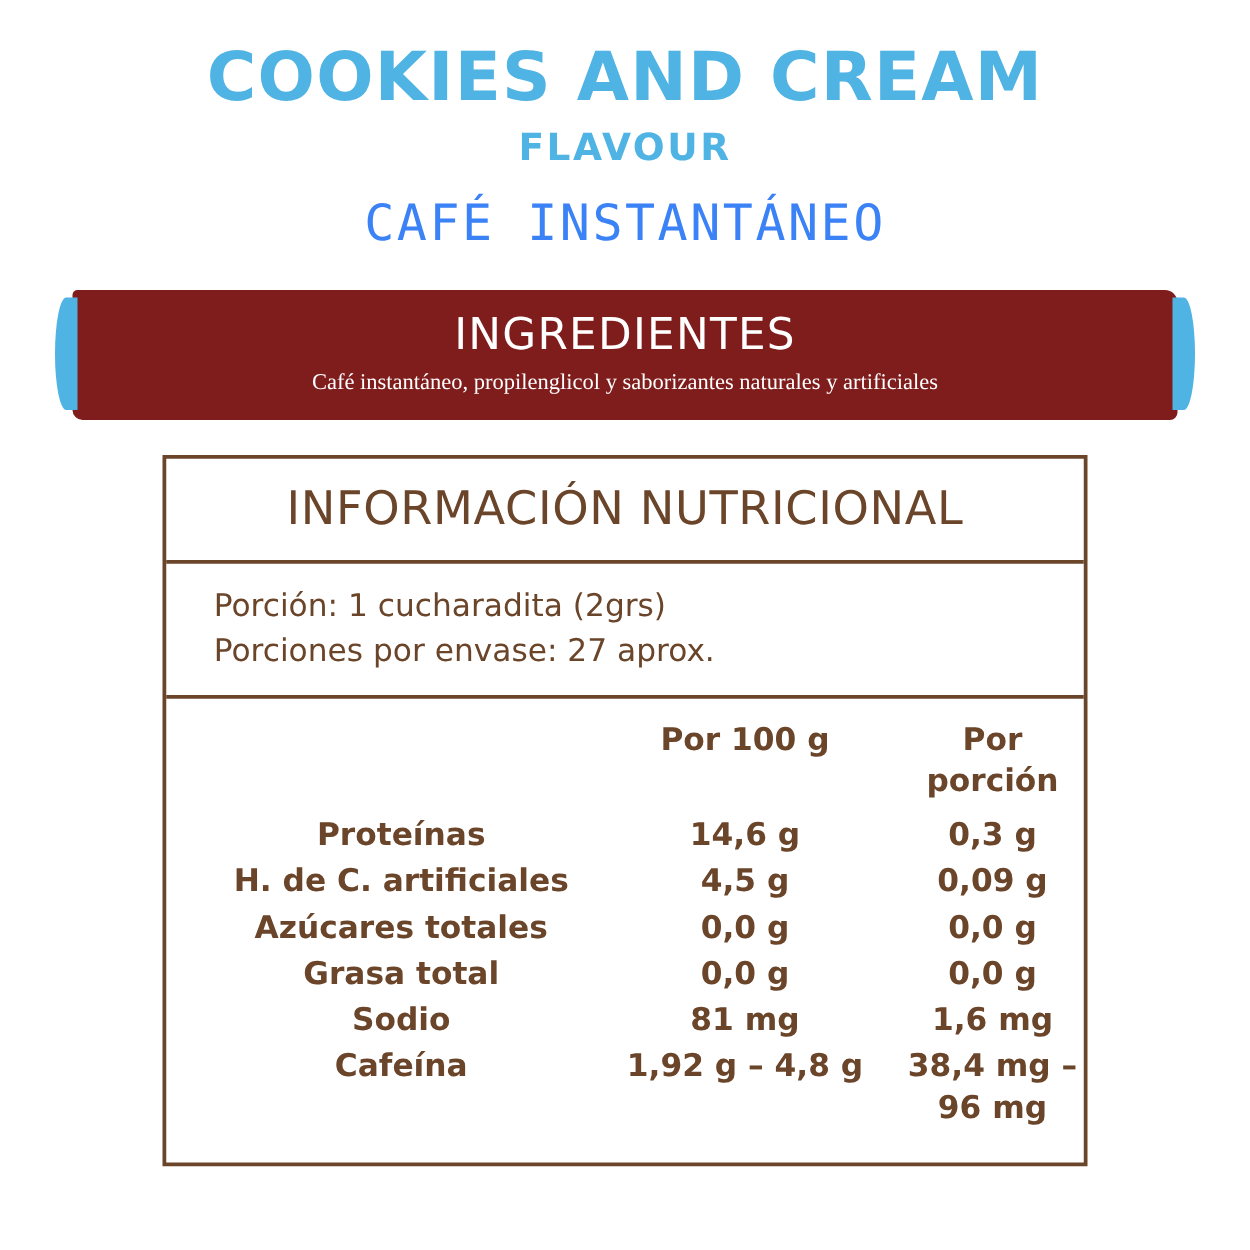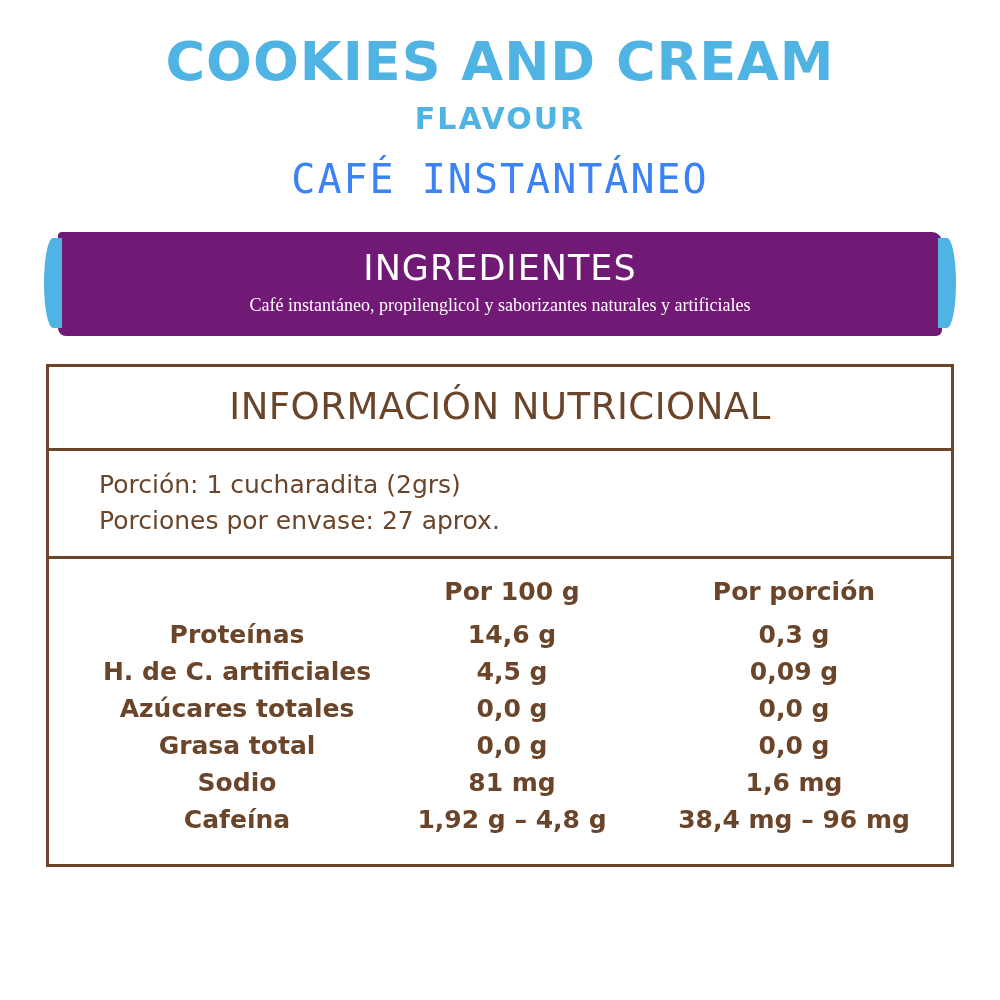--- a/index.html
+++ b/index.html
@@ -52,21 +52,21 @@
     color: #3b82f6;
     letter-spacing: 2px;
     margin-top: 20px;
   }
 
   
   .ingredients-banner {
     position: relative;
     margin: 30px auto 0 auto;
     width: 884px;
-    background: #701a75;
+    background: #7f1d1d;
     padding: 16px 20px 20px 20px;
     box-sizing: border-box;
     text-align: center;
     border-radius: 4px 10px 6px 8px;
   }
   
   .ingredients-banner:before,
   .ingredients-banner:after {
     content: "";
     position: absolute;
@@ -90,38 +90,38 @@
     font-size: 18px;
     color: #ffffff;
     line-height: 1.25;
     max-width: 760px;
     margin: 0 auto;
   }
 
   
   .nutrition-box {
     margin: 28px auto 0 auto;
-    width: 908px;
+    width: 740px;
     border: 3px solid #6b452a;
     box-sizing: border-box;
   }
   .nutrition-title-row {
     border-bottom: 3px solid #6b452a;
     text-align: center;
     padding: 18px 0 20px 0;
   }
   .nutrition-title {
     font-family: "DejaVu Sans", sans-serif;
     font-size: 37px;
     color: #6b452a;
     letter-spacing: 0.5px;
   }
   .serving-row {
     border-bottom: 3px solid #6b452a;
-    padding: 16px 0 16px 50px;
+    padding: 16px 0 16px 38px;
   }
   .serving-line {
     font-family: "DejaVu Sans", sans-serif;
     font-size: 25px;
     color: #6b452a;
     line-height: 1.45;
   }
 
   .table-wrap {
     padding: 14px 0 26px 0;

